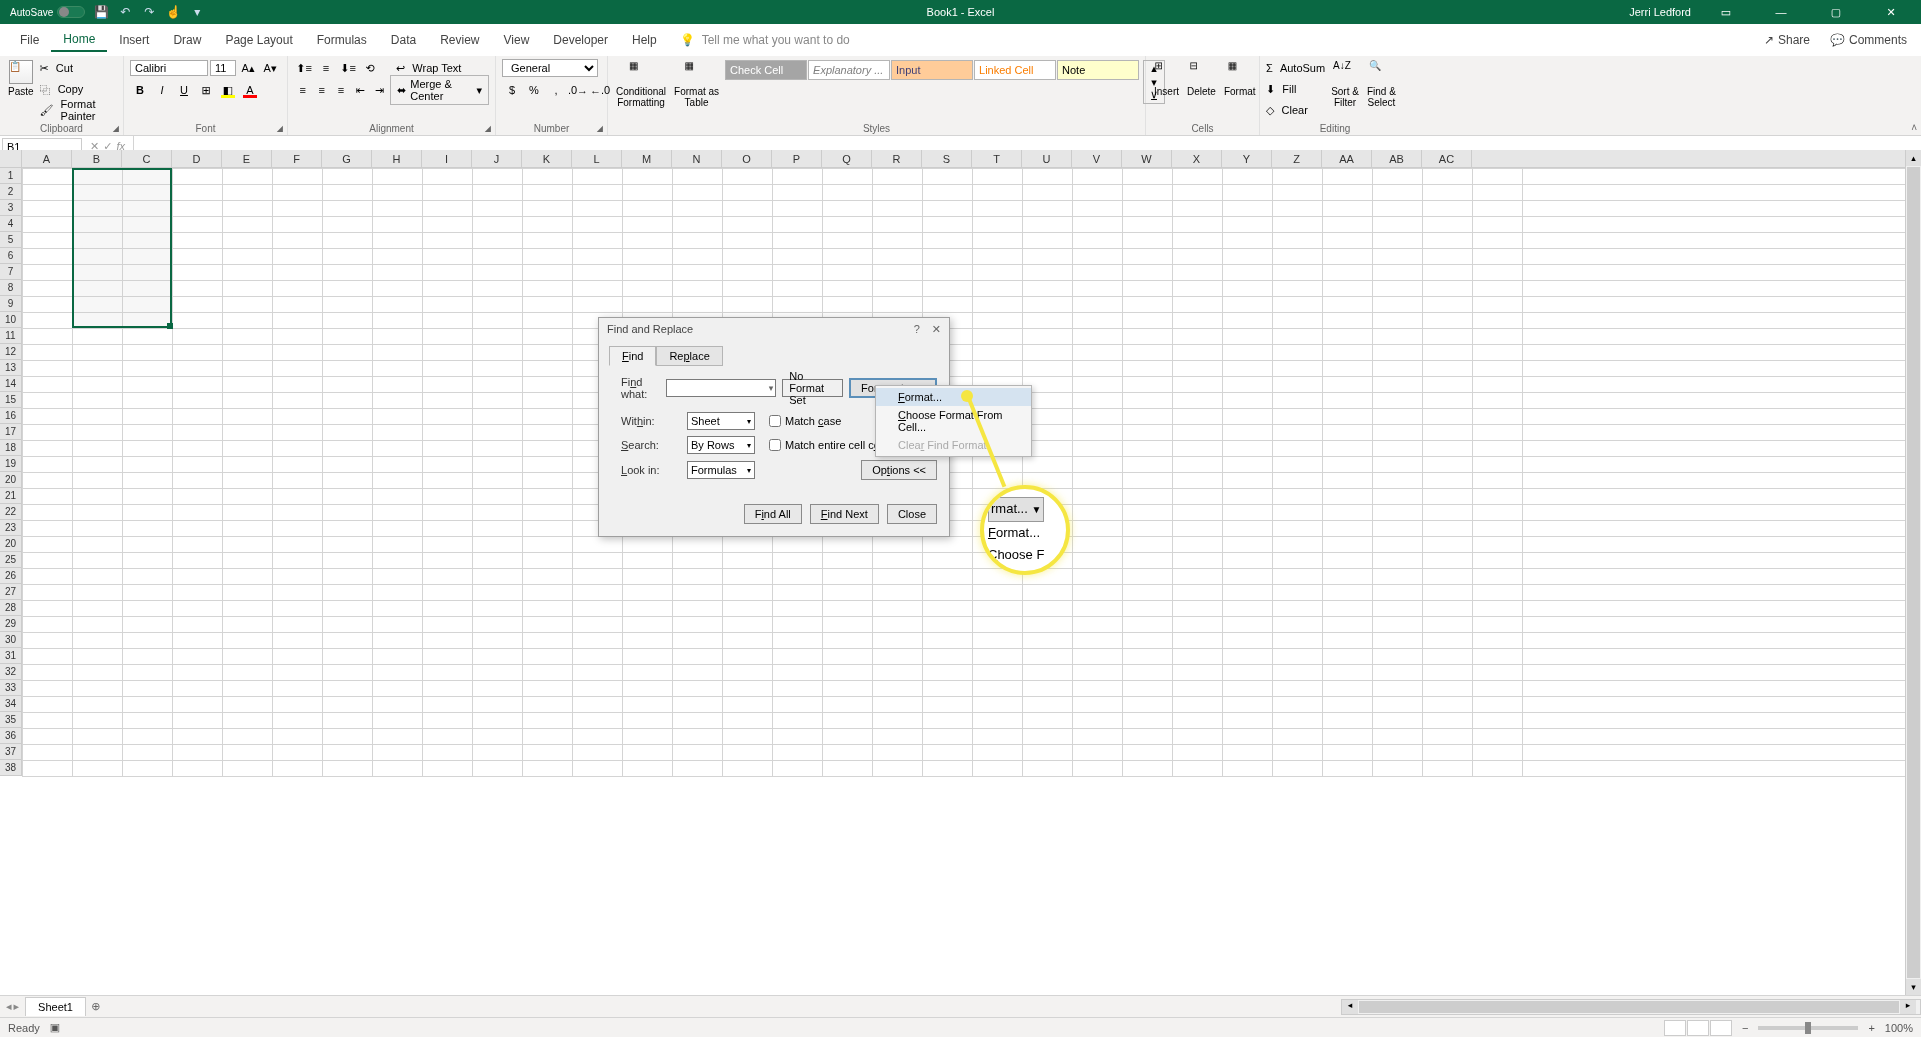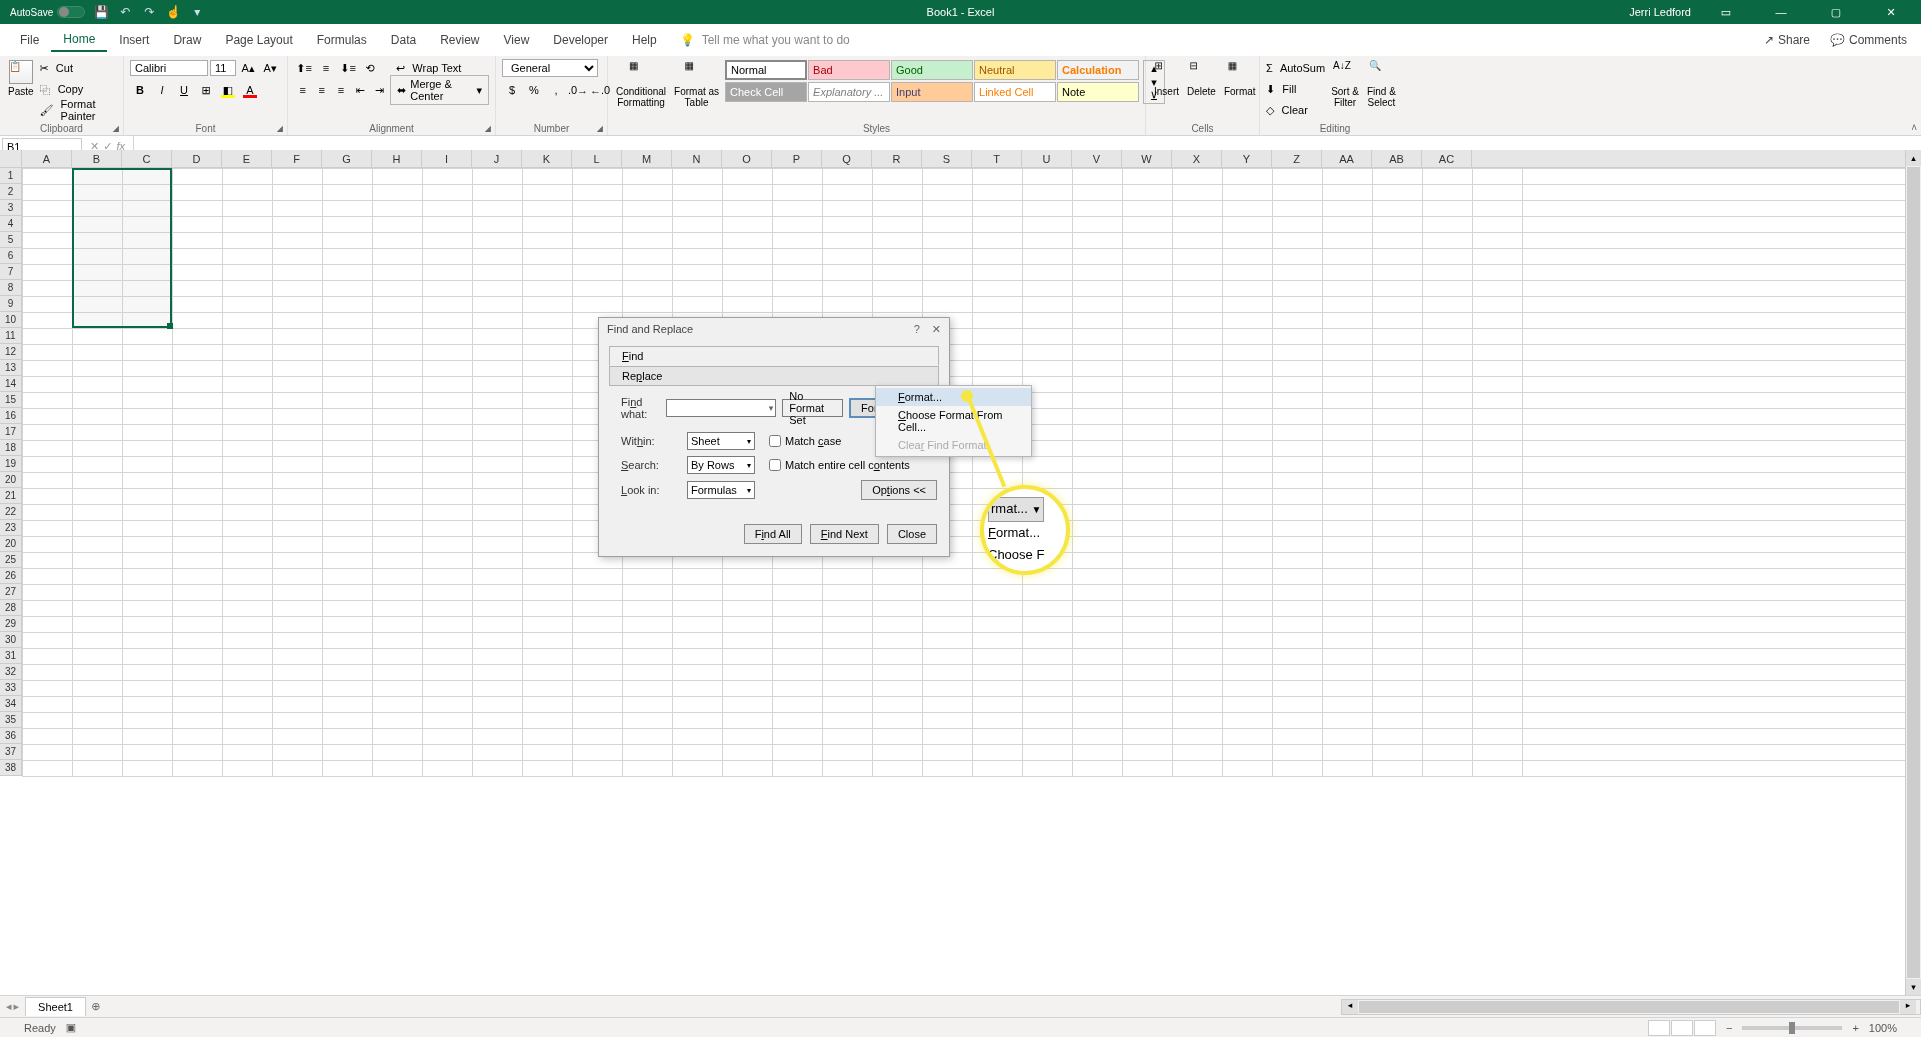--- a/index.html
+++ b/index.html
@@ -73,32 +73,32 @@
 
 .sheet-bar { position: absolute; bottom: 20px; left: 0; right: 0; height: 22px; background: #f3f2f1; border-top: 1px solid #d4d4d4; display: flex; align-items: center; font-size: 11px; }
 .sheet-nav { display: flex; gap: 2px; padding: 0 6px; color: #888; }
 .sheet-tab { padding: 3px 12px; background: #fff; border: 1px solid #ccc; border-bottom: none; }
 .sheet-add { width: 20px; text-align: center; color: #666; }
 .hscroll { margin-left: auto; width: 580px; height: 16px; background: #f0f0f0; border: 1px solid #ccc; display: flex; }
 .hscroll .arr { width: 16px; text-align: center; font-size: 9px; background: #e0e0e0; }
 .hscroll .thumb { width: 540px; background: #cdcdcd; margin: 1px; }
 
 
-.status-bar { position: absolute; bottom: 0; left: 0; right: 0; height: 20px; background: #f3f2f1; border-top: 1px solid #d4d4d4; display: flex; align-items: center; font-size: 11px; padding: 0 24px; color: #555; }
+.status-bar { position: absolute; bottom: 0; left: 0; right: 0; height: 20px; background: #f3f2f1; border-top: 1px solid #d4d4d4; display: flex; align-items: center; font-size: 11px; padding: 0 8px; color: #555; }
 .status-right { margin-left: auto; display: flex; align-items: center; gap: 10px; }
 .view-btns { display: flex; gap: 1px; }
 .view-btn { width: 22px; height: 16px; border: 1px solid #ccc; background: #fff; }
 .zoom-slider { width: 100px; height: 4px; background: #ccc; position: relative; }
 .zoom-slider::after { content: ''; position: absolute; width: 6px; height: 12px; background: #888; left: 47px; top: -4px; }
 
 
 .dialog { position: absolute; left: 598px; top: 317px; width: 352px; background: #f0f0f0; border: 1px solid #9e9e9e; box-shadow: 2px 2px 8px rgba(0,0,0,0.25); font-size: 11px; }
 .dialog-title { height: 22px; display: flex; align-items: center; padding: 0 8px; color: #444; }
 .dialog-title .dlg-btns { margin-left: auto; display: flex; gap: 12px; color: #666; }
-.dialog-tabs { display: flex; padding: 6px 10px 0; gap: 0; flex-direction: column; }
+.dialog-tabs { display: flex; padding: 6px 10px 0; gap: 0; }
 .dialog-tab { padding: 3px 12px; border: 1px solid #b5b5b5; background: #e5e5e5; font-size: 11px; }
 .dialog-tab.active { background: #f0f0f0; border-bottom-color: #f0f0f0; position: relative; z-index: 1; }
 .dialog-body { padding: 10px 12px; }
 .dlg-row { display: flex; align-items: center; gap: 6px; margin-bottom: 6px; }
 .dlg-label { width: 60px; color: #333; margin-left: 10px; }
 .dlg-input { flex: 1; border: 1px solid #7a7a7a; height: 18px; background: #fff; }
 .dlg-input.short { width: 110px; flex: none; }
 .dlg-dd { width: 68px; border: 1px solid #7a7a7a; height: 18px; background: #fff; font-size: 11px; padding: 0 3px; display: flex; align-items: center; justify-content: space-between; }
 .dlg-btn { border: 1px solid #8a8a8a; background: #e8e8e8; padding: 2px 10px; font-size: 11px; height: 20px; }
 .dlg-btn.primary { border: 2px solid #5b8fb9; background: #e1e1e1; }
@@ -276,27 +276,20 @@
         <span class="icon-lg">▦</span>
         <span style="font-size:10px;text-align:center;white-space:pre">Conditional
 Formatting</span>
       </div>
       <div class="v-btn">
         <span class="icon-lg">▦</span>
         <span style="font-size:10px;text-align:center;white-space:pre">Format as
 Table</span>
       </div>
       <div style="display:flex;flex-direction:column;gap:2px;padding-top:2px">
-        <div style="display:flex;gap:1px">
-          <div class="style-cell style-normal">Normal</div>
-          <div class="style-cell style-bad">Bad</div>
-          <div class="style-cell style-good">Good</div>
-          <div class="style-cell style-neutral">Neutral</div>
-          <div class="style-cell style-calc">Calculation</div>
-        </div>
         <div style="display:flex;gap:1px">
           <div class="style-cell style-check">Check Cell</div>
           <div class="style-cell style-explan">Explanatory ...</div>
           <div class="style-cell style-input">Input</div>
           <div class="style-cell style-linked">Linked Cell</div>
           <div class="style-cell style-note">Note</div>
         </div>
       </div>
       <div style="display:flex;flex-direction:column;gap:0;border:1px solid #b5b5b5;margin-top:2px">
         <span class="ribbon-btn-sm" style="height:14px">▴</span>

